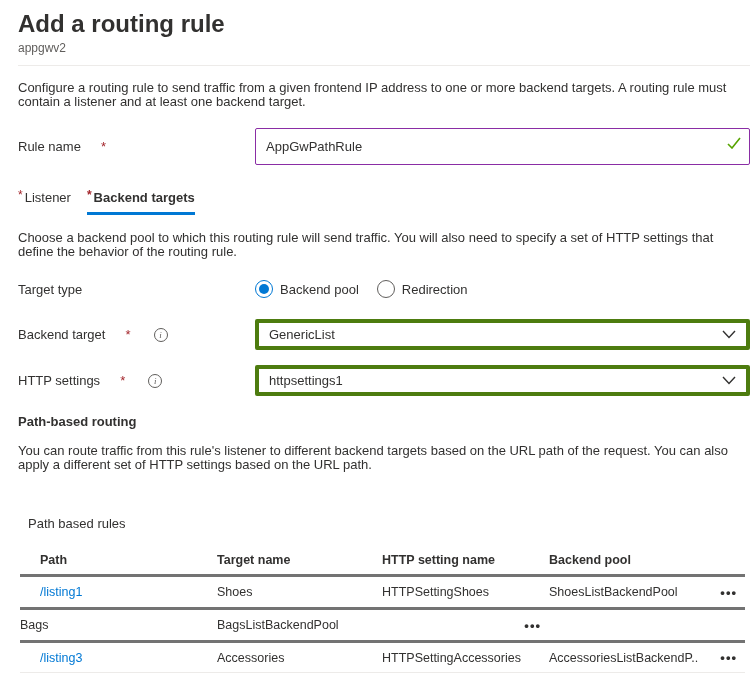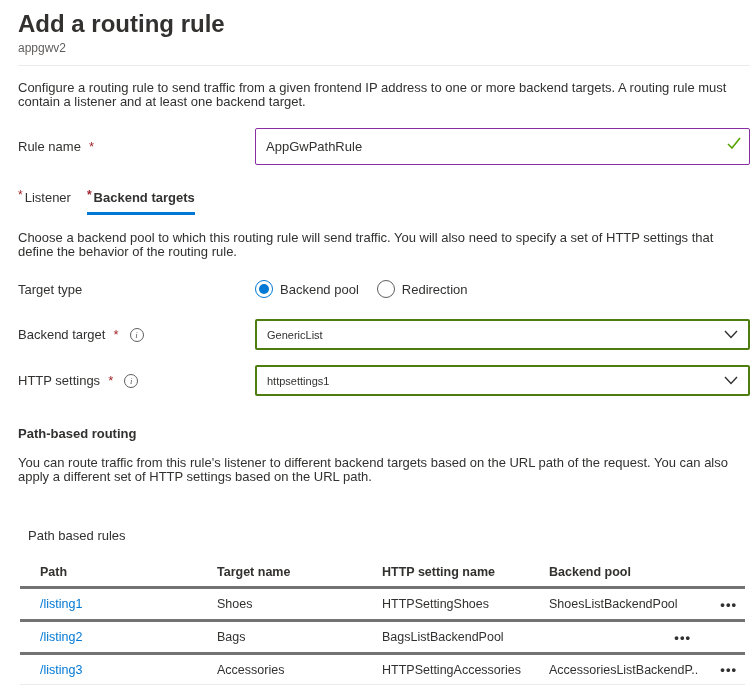--- a/index.html
+++ b/index.html
@@ -45,21 +45,21 @@
     align-items: center;
     margin-top: 19px;
   }
   .form-label {
     width: 237px;
     flex: 0 0 237px;
     font-size: 13px;
     color: #323130;
     display: flex;
     align-items: center;
-    gap: 8px;
+    gap: 20px;
   }
   .required {
     color: #a4262c;
     font-size: 13px;
   }
   .info-icon {
     display: inline-flex;
     align-items: center;
     justify-content: center;
     width: 14px;
@@ -143,37 +143,37 @@
     content: "";
     width: 10px;
     height: 10px;
     border-radius: 50%;
     background: #0078d4;
   }
   
   .select-box {
     flex: 1;
     height: 31px;
-    border: 2px solid #4d7c0f;
+    border: 4px solid #4d7c0f;
     border-radius: 2px;
     display: flex;
     align-items: center;
     justify-content: space-between;
     padding: 0 10px;
-    font-size: 11px;
+    font-size: 13px;
     cursor: pointer;
     background: #fff;
   }
   .chevron-svg { width: 14px; height: 9px; }
   
   .section-heading {
     font-size: 13px;
     font-weight: 700;
     color: #323130;
-    margin-top: 30px;
+    margin-top: 18px;
   }
   
   .table-label {
     font-size: 13px;
     color: #323130;
     margin: 44px 0 0 10px;
   }
   .rules-table {
     margin: 14px 0 0 2px;
     width: 725px;
@@ -310,23 +310,20 @@
       <div class="t-cell first">
         <a class="path-link">/listing1</a>
       </div>
       <div class="t-cell">Shoes</div>
       <div class="t-cell">HTTPSettingShoes</div>
       <div class="t-cell">ShoesListBackendPool</div>
       <button class="row-menu">•••</button>
     </div>
 
     <div class="t-row t-body-row">
-      <div class="t-cell first">
-        <a class="path-link">/listing2</a>
-      </div>
       <div class="t-cell">Bags</div>
       <div class="t-cell">BagsListBackendPool</div>
       <button class="row-menu">•••</button>
     </div>
 
     <div class="t-row t-body-row t-bottom">
       <div class="t-cell first">
         <a class="path-link">/listing3</a>
       </div>
       <div class="t-cell">Accessories</div>

